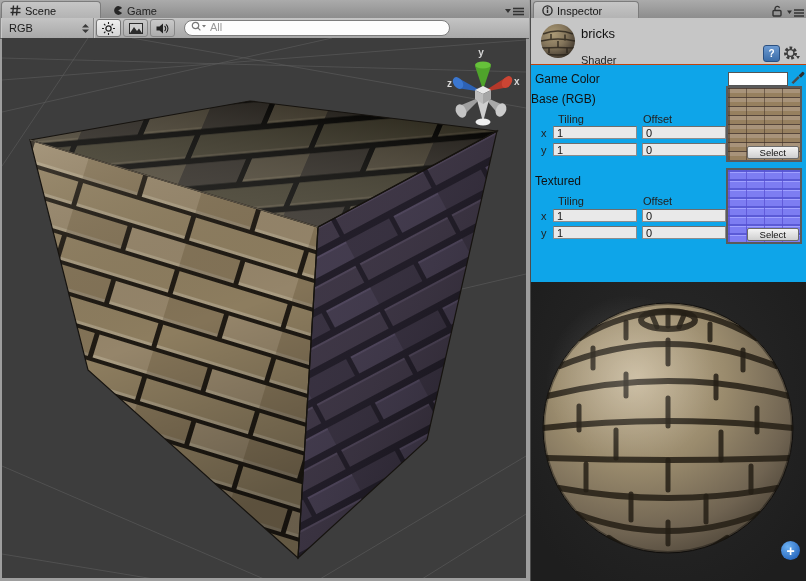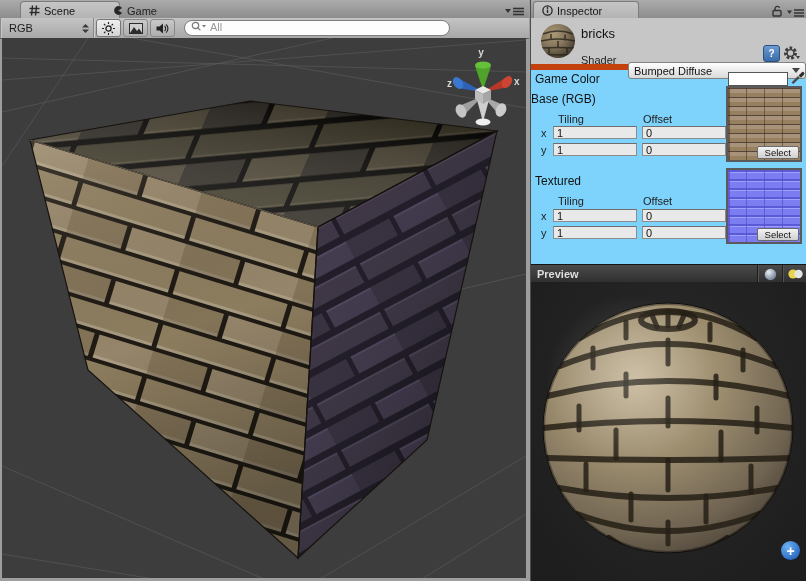--- a/index.html
+++ b/index.html
@@ -17,28 +17,28 @@
   .tb-drop{display:flex;align-items:center;justify-content:space-between;height:100%;padding:0 4px 0 7px;cursor:default;}
   .tb-sep{width:1px;height:100%;background:#8a8a8a;border-right:1px solid #c9c9c9;}
   .tb-btn{display:flex;align-items:center;justify-content:center;width:23px;height:16px;margin:0 1px;border:1px solid #888;border-radius:3px;background:linear-gradient(#c9c9c9,#adadad);}
   .tb-btn.on{background:linear-gradient(#efefef,#d5d5d5);border-color:#777;}
   #search-pill{display:flex;align-items:flex-start;gap:3px;margin-left:8px;width:252px;height:14px;background:#fdfdfd;border:1px solid #7d7d7d;border-radius:8px;padding:0 6px;}
   #search-input{flex:1;border:none;outline:none;background:transparent;font-size:11px;color:#333;font-family:"Liberation Sans",sans-serif;height:12px;padding:0;}
   #search-input::placeholder{color:#999;}
   #viewport{left:2px;top:38px;width:524px;height:540px;background:#3d3d3d;}
 
   
-  #inspector-panel{left:530px;top:0;width:276px;height:581px;background:#7dd3fc;border-left:1px solid #4c4c4c;}
-  #insp-header{left:0;top:18px;width:276px;height:46px;background:#c6c6c6;border-bottom:6px solid #c2410c;}
+  #inspector-panel{left:530px;top:0;width:276px;height:581px;background:#0ea5e9;border-left:1px solid #4c4c4c;}
+  #insp-header{left:0;top:18px;width:276px;height:46px;background:#c6c6c6;border-bottom:1px solid #c2410c;}
   .lbl{position:absolute;font-size:12px;color:#111;}
   .lbl-sm{position:absolute;font-size:11px;color:#222;}
   #shader-drop{left:97px;top:44px;width:166px;height:15px;background:linear-gradient(#fefefe,#d9d9d9);border:1px solid #828282;border-radius:3px;display:flex;align-items:center;justify-content:space-between;padding:0 5px;font-size:11px;color:#111;}
   .field{position:absolute;width:84px;height:13px;background:#e9e9e9;border:1px solid #8c8c8c;border-top-color:#6e6e6e;font-size:11px;color:#111;padding:0 3px;font-family:"Liberation Sans",sans-serif;box-sizing:border-box;}
   .thumb{position:absolute;width:72px;height:72px;border:2px solid #5a5a5a;box-sizing:content-box;}
-  .select-btn{position:absolute;right:1px;bottom:1px;font-size:9.5px;color:#111;background:linear-gradient(#f4f4f4,#cfcfcf);border:1px solid #6b6b6b;border-radius:2px;padding:0 7px;line-height:11px;}
+  .select-btn{position:absolute;right:1px;bottom:1px;font-size:9.5px;color:#111;background:linear-gradient(#f4f4f4,#cfcfcf);border:1px solid #6b6b6b;border-radius:2px;padding:0 12px;line-height:11px;}
   #base-thumb-tex{width:72px;height:72px;background:
     repeating-linear-gradient(90deg, rgba(66,50,38,.55) 0 1.5px, rgba(0,0,0,0) 1.5px 18px),
     repeating-linear-gradient(180deg, #55453a 0 1.5px, #a8937a 1.5px 5px, #97805f 5px 9px);}
   #normal-thumb-tex{width:72px;height:72px;background:
     repeating-linear-gradient(90deg, rgba(88,80,210,.75) 0 1.5px, rgba(0,0,0,0) 1.5px 18px),
     repeating-linear-gradient(180deg, #5a5ad6 0 1.5px, #a0a0ff 1.5px 3px, #7d7df2 3px 9px);}
   #main-color-swatch{left:197px;top:72px;width:58px;height:12px;background:#ffffff;border:1px solid #555;}
   #preview-header{left:0;top:264px;width:276px;height:18px;background:linear-gradient(#4a4a4a,#2e2e2e);border-top:1px solid #141414;display:flex;align-items:center;}
   #preview-header .title{font-size:11px;font-weight:bold;color:#dedede;margin-left:6px;flex:1;}
   .ph-btn{width:24px;height:18px;display:flex;align-items:center;justify-content:center;border-left:1px solid #1d1d1d;box-shadow:inset 1px 0 0 #555;}
@@ -48,21 +48,21 @@
   #help-icon{left:232px;top:27px;width:15px;height:15px;background:linear-gradient(#6d9bd2,#3a6ca8);border:1px solid #2a4f80;border-radius:3px;color:#fff;font-size:10px;font-weight:bold;display:flex;align-items:center;justify-content:center;}
   .strip-icon{position:absolute;top:3px;}
 </style>
 </head>
 <body>
 
 <div id="app">
 
   <div id="scene-panel" class="abs">
     <div class="abs tabstrip">
-      <div class="tab active" style="left:1px;width:82px;margin-left:19px;">
+      <div class="tab active" style="left:1px;width:82px;">
         <span class="mini-icon">
           <svg width="11" height="11" viewBox="0 0 11 11">
               <g stroke="#2a2a2a" stroke-width="1.4" fill="none">
             <line x1="3.5" y1="0.5" x2="2.5" y2="10.5"></line>
                 <line x1="7.5" y1="0.5" x2="6.5" y2="10.5"></line>
             <line x1="0.5" y1="3.5" x2="10.5" y2="3.5"></line>
                 <line x1="0.5" y1="7.5" x2="10.5" y2="7.5"></line>
           </g>
             </svg>
         </span>
@@ -294,26 +294,20 @@
             <line x1="12" y1="12" x2="12" y2="18"></line>
               <line x1="26" y1="12.5" x2="26" y2="18.5"></line>
               <line x1="19" y1="19" x2="19" y2="26"></line>
               <line x1="10" y1="26" x2="10" y2="31"></line>
               <line x1="28" y1="26" x2="28" y2="31"></line>
           </g>
         </svg>
       </span>
       <span class="lbl" style="left:50px;top:8px;font-size:13px;">bricks</span>
       <span class="lbl-sm" style="left:50px;top:36px;">Shader</span>
-      <div class="abs" id="shader-drop">
-        <span>Bumped Diffuse</span>
-        <svg width="8" height="5" viewBox="0 0 8 5">
-            <polygon points="0,0 8,0 4,5" fill="#444"></polygon>
-          </svg>
-      </div>
       <div class="abs" id="help-icon">
         <span>?</span>
       </div>
       <span class="abs mini-icon" style="left:252px;top:27px;">
         <svg width="17" height="16" viewBox="0 0 17 16">
           <circle cx="7.5" cy="8" r="5" fill="none" stroke="#3c3c3c" stroke-width="3" stroke-dasharray="2.6 1.8"></circle>
           <circle cx="7.5" cy="8" r="3.4" fill="#c6c6c6" stroke="#3c3c3c" stroke-width="1.4"></circle>
           <polygon points="13,11 17,11 15,14" fill="#3c3c3c"></polygon>
         </svg>
       </span>
@@ -351,41 +345,20 @@
       <span class="lbl-sm" style="left:27px;top:131px;">Tiling</span>
       <span class="lbl-sm" style="left:112px;top:131px;">Offset</span>
       <span class="lbl-sm" style="left:10px;top:146px;">x</span>
       <input class="field" style="left: 22px; top: 145px;" value="1">
       <input class="field" style="left: 111px; top: 145px;" value="0">
       <span class="lbl-sm" style="left:10px;top:163px;">y</span>
       <input class="field" style="left: 22px; top: 162px;" value="1">
       <input class="field" style="left: 111px; top: 162px;" value="0">
     </div>
 
-    <div class="abs" id="preview-header">
-      <span class="title">Preview</span>
-      <span class="ph-btn">
-        <svg width="13" height="13" viewBox="0 0 13 13">
-          <defs>
-              <radialGradient id="orb" cx="0.35" cy="0.3" r="0.9">
-                <stop offset="0" stop-color="#e8edf4"></stop>
-                <stop offset="0.55" stop-color="#97a3b4"></stop>
-                <stop offset="1" stop-color="#5a6575"></stop>
-              </radialGradient>
-            </defs>
-          <circle cx="6.5" cy="6.5" r="5.7" fill="url(#orb)"></circle>
-        </svg>
-      </span>
-      <span class="ph-btn">
-        <svg width="17" height="12" viewBox="0 0 17 12">
-          <circle cx="6" cy="6" r="4.6" fill="#e8d44a"></circle>
-          <circle cx="11.5" cy="6" r="4.2" fill="#e4e4e4"></circle>
-        </svg>
-      </span>
-    </div>
     <div class="abs" id="preview-body">
       <svg width="276" height="299" viewBox="0 0 276 299">
         <defs>
           <radialGradient id="sg" cx="0.38" cy="0.3" r="0.92">
             <stop offset="0" stop-color="#c3b394"></stop>
               <stop offset="0.38" stop-color="#9a8b6d"></stop>
             <stop offset="0.68" stop-color="#6f6351"></stop>
               <stop offset="0.88" stop-color="#453d32"></stop>
             <stop offset="1" stop-color="#27221b"></stop>
           </radialGradient>

